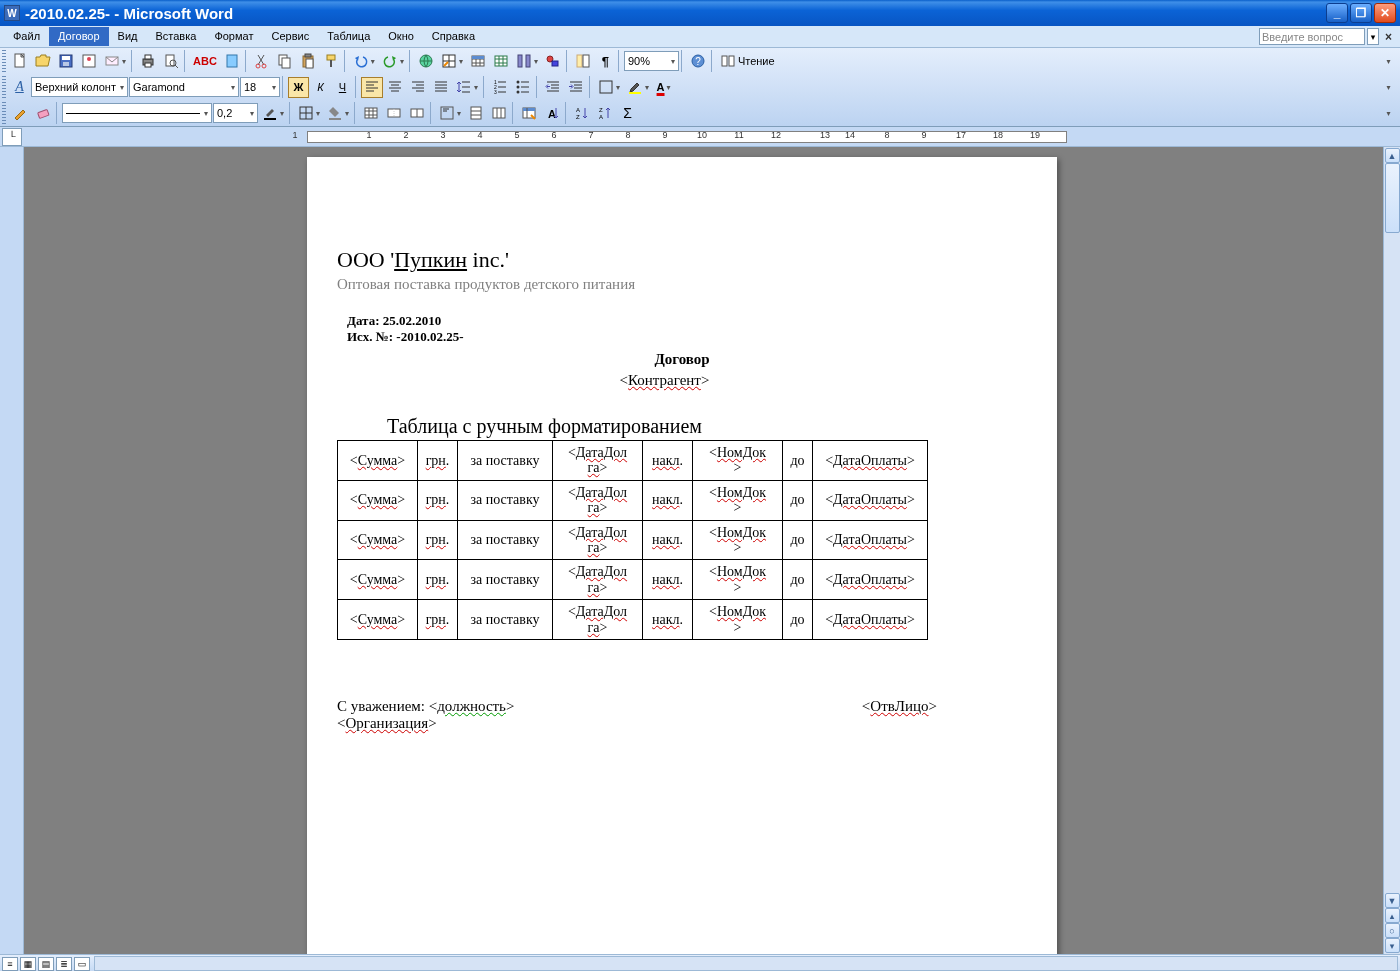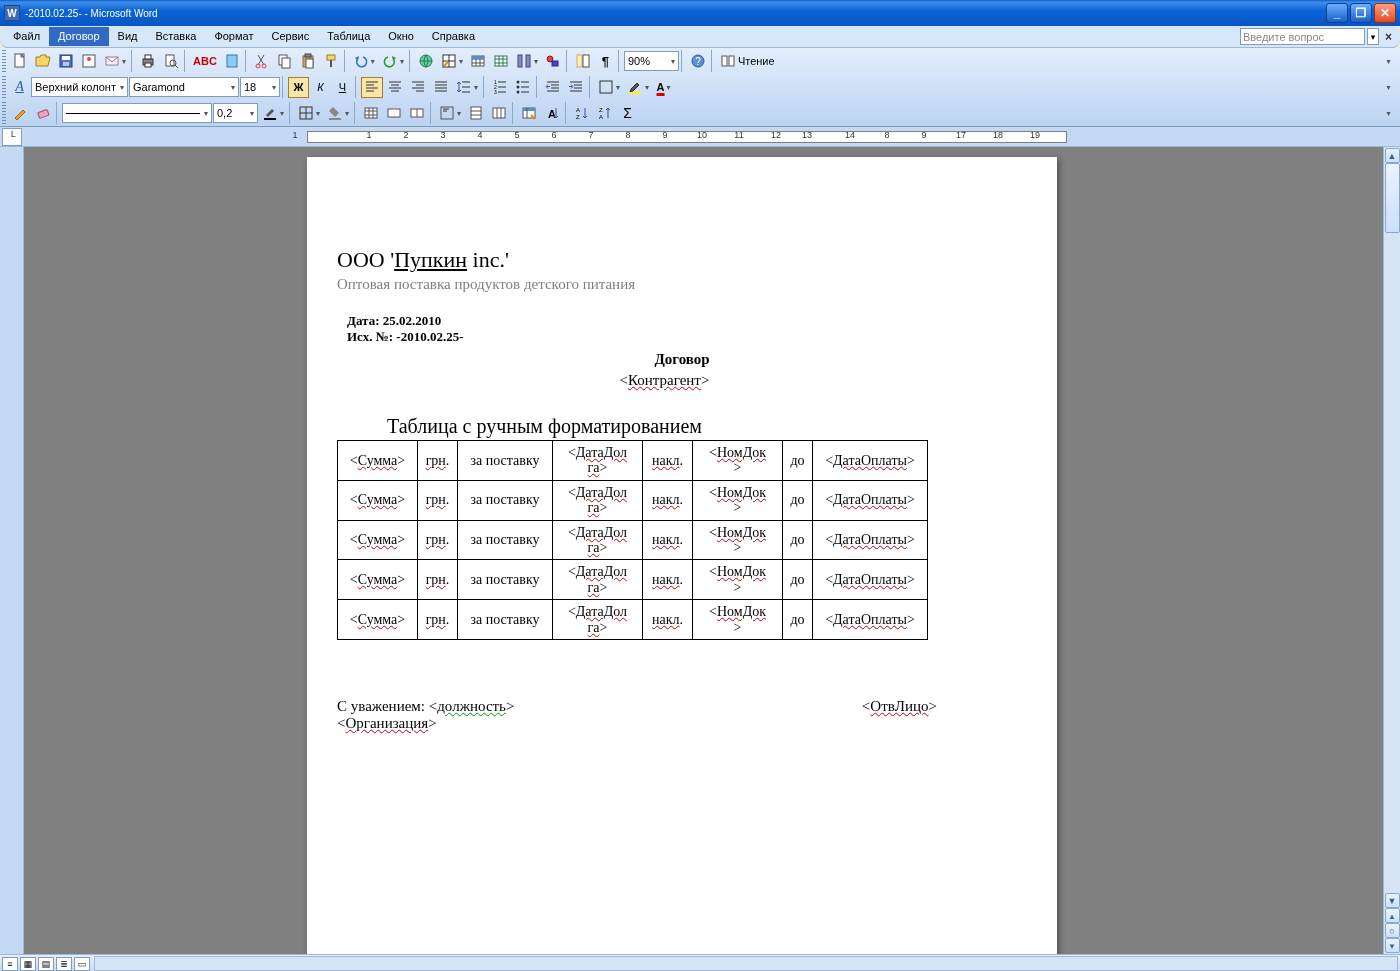--- a/index.html
+++ b/index.html
@@ -1,31 +1,31 @@
 <!DOCTYPE html>
 <html><head>
 <meta charset="utf-8">
 <style>
 * { margin: 0; padding: 0; box-sizing: border-box; }
 body { font-family: Tahoma, Arial, sans-serif; font-size: 11px; background: #ece9d8; overflow: hidden; width: 1400px; height: 971px; }
 
 
 .titlebar { height: 26px; background: linear-gradient(to bottom, #0a5fca, #3f8fe8 8%, #0b63d6 40%, #0855c3); display: flex; align-items: center; padding: 0 4px; color: #fff; }
 .titlebar .app-icon { width: 16px; height: 16px; background: #3b6bb9; border: 1px solid #254a85; margin-right: 5px; display: flex; align-items: center; justify-content: center; font-size: 10px; font-weight: bold; }
-.titlebar .title-text { flex: 1; font-size: 10px; font-weight: normal; }
+.titlebar .title-text { flex: 1; font-size: 15px; font-weight: bold; }
 .winbtns { display: flex; gap: 2px; }
 .winbtn { width: 22px; height: 20px; background: linear-gradient(to bottom, #6baeff, #1760c7); border: 1px solid #0c3d8e; border-radius: 3px; display: flex; align-items: center; justify-content: center; color: #fff; font-weight: bold; font-size: 12px; }
 .winbtn.close { background: linear-gradient(to bottom, #ff9d7e, #e04b1e); border-color: #a62a03; }
 
 
-.menubar { height: 22px; background: #d6e7f9; display: flex; align-items: center; padding: 0 4px; position: relative; border-bottom: 1px solid #9db9d6; border-radius: 8px; }
+.menubar { height: 22px; background: #d6e7f9; display: flex; align-items: center; padding: 0 4px; position: relative; border-bottom: 1px solid #9db9d6; }
 .menubar .menu-item { padding: 2px 8px 3px 8px; cursor: default; border: 1px solid transparent; }
 .menubar .menu-item.active { background: #316ac5; color: #fff; }
 .menubar .help-box { margin-left: auto; display: flex; align-items: center; gap: 2px; }
-.menubar input.help-input { width: 125px; height: 17px; font-size: 11px; border: 1px solid #7f9db9; padding: 0 2px; color: #888; }
+.menubar input.help-input { width: 106px; height: 17px; font-size: 11px; border: 1px solid #7f9db9; padding: 0 2px; color: #888; }
 .menubar .help-arrow { width: 12px; height: 17px; border: 1px solid #7f9db9; background: #fff; display:flex;align-items:center;justify-content:center;font-size:9px; }
 .menubar .close-x { font-weight: bold; color: #333; margin: 0 4px; font-size: 12px; }
 
 
 .toolbars { background: linear-gradient(to bottom, #e4eefc, #bcd3f1); border-bottom: 1px solid #7f9db9; }
 .toolbar-row { display: flex; align-items: center; height: 26px; padding: 0 2px; gap: 1px; }
 .toolbar-row + .toolbar-row { }
 .tb-sep { width: 4px; height: 22px; margin: 0 1px; border-left: 1px solid #8ca9cc; }
 .tb-grip { width: 4px; height: 22px; margin-right: 2px; background: repeating-linear-gradient(to bottom, #6a8cb8 0 1px, transparent 1px 3px); }
 .tb-btn { min-width: 21px; height: 21px; border: 1px solid transparent; display: flex; align-items: center; justify-content: center; font-size: 11px; cursor: default; padding: 0 2px; }
@@ -530,21 +530,21 @@
       <div class="tick" style="left: 136px;">3</div>
       <div class="tick" style="left: 173px;">4</div>
       <div class="tick" style="left: 210px;">5</div>
       <div class="tick" style="left: 247px;">6</div>
       <div class="tick" style="left: 284px;">7</div>
       <div class="tick" style="left: 321px;">8</div>
       <div class="tick" style="left: 358px;">9</div>
       <div class="tick" style="left: 395px;">10</div>
       <div class="tick" style="left: 432px;">11</div>
       <div class="tick" style="left: 469px;">12</div>
-      <div class="tick" style="left: 500px;">13</div>
+      <div class="tick" style="left: 518px;">13</div>
       <div class="tick" style="left: 543px;">14</div>
       <div class="tick" style="left: 580px;">8</div>
       <div class="tick" style="left: 617px;">9</div>
       <div class="tick" style="left: 654px;">17</div>
       <div class="tick" style="left: 691px;">18</div>
       <div class="tick" style="left: 728px;">19</div>
     </div>
 </div>
 
 <div class="workspace">

